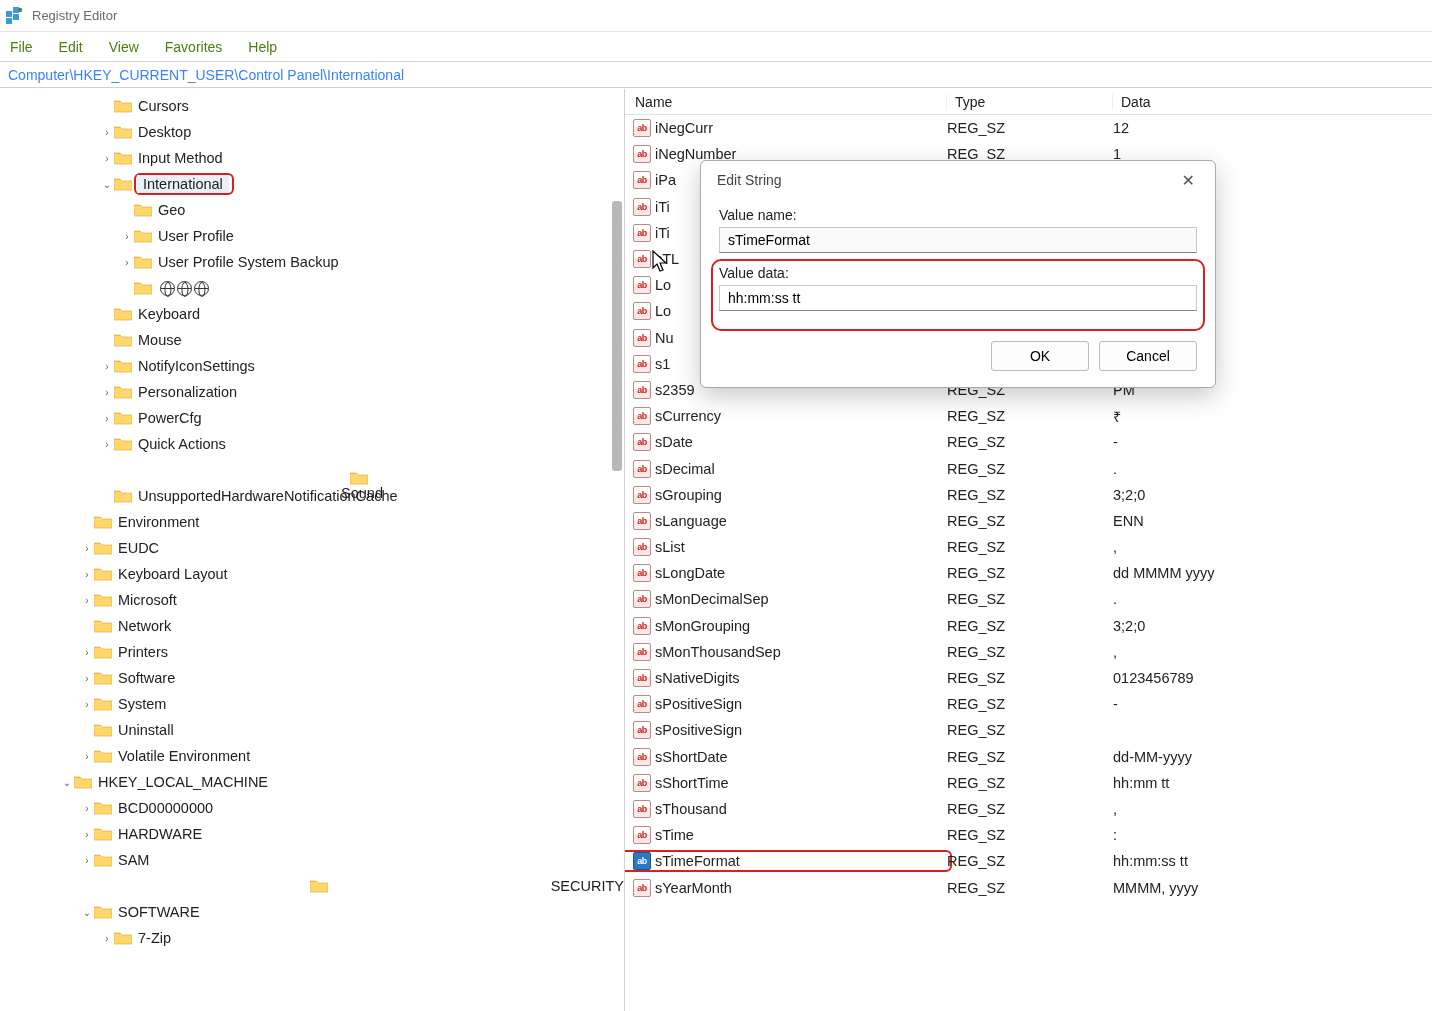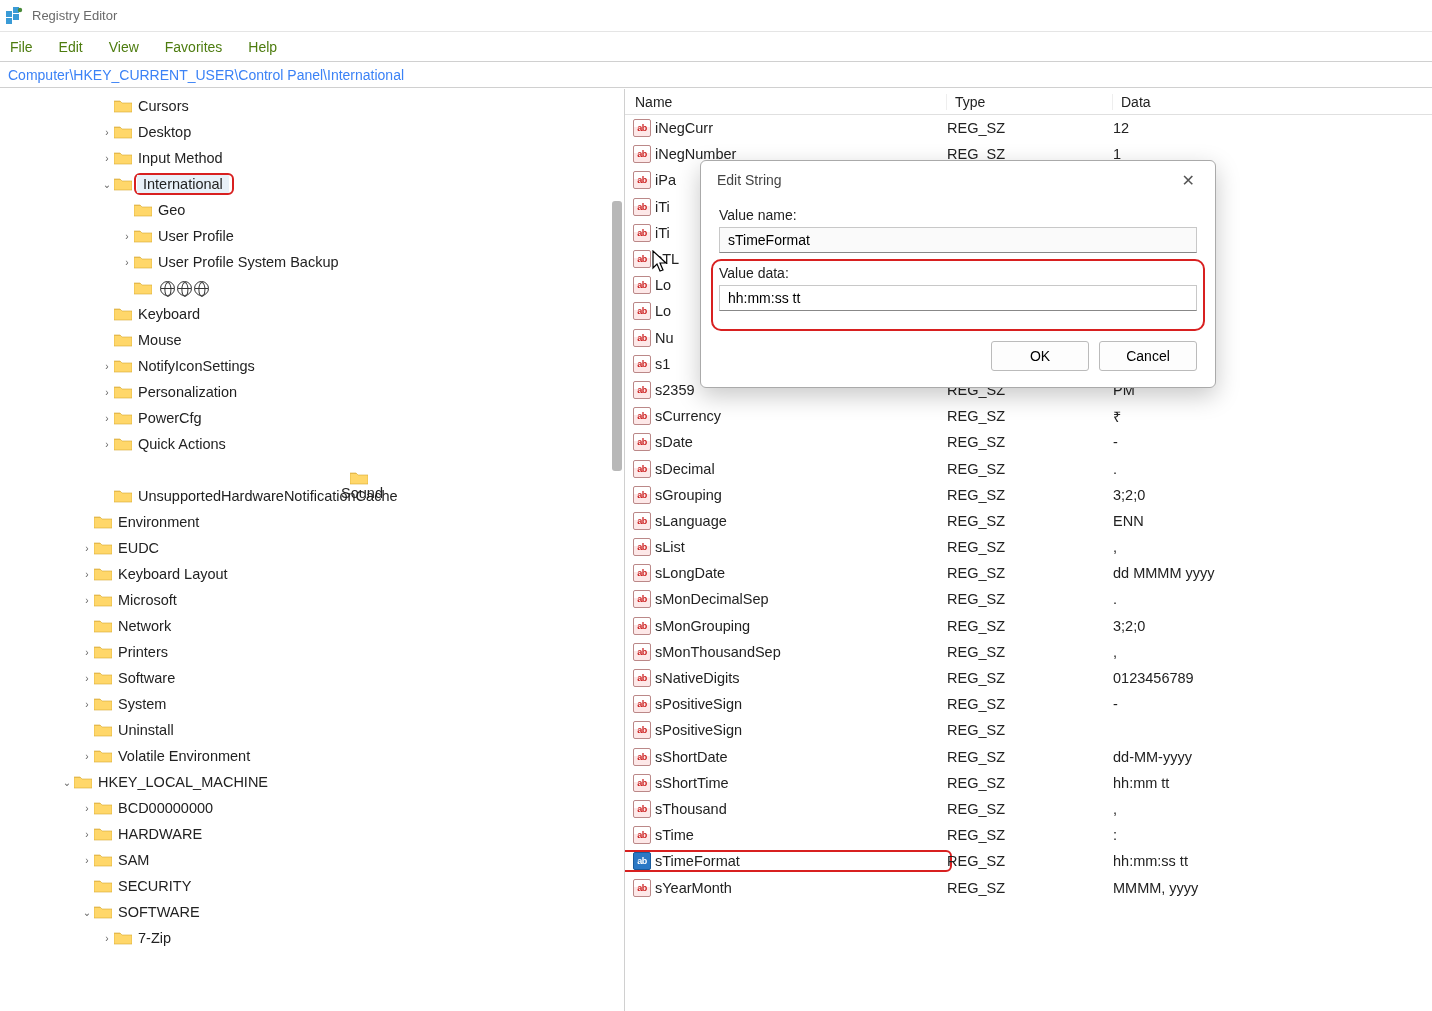--- a/index.html
+++ b/index.html
@@ -326,21 +326,21 @@
           <span>HARDWARE</span>
         </div>
         <div class="tree-node" style="padding-left: 80px;">
           <span class="expander">›</span>
           <svg class="folder-icon" viewBox="0 0 18 14">
             <path d="M0 2 L6 2 L8 4 L18 4 L18 13 L0 13 Z" fill="#ffd76a" stroke="#d6a931" stroke-width="0.6"></path>
             <path d="M0 2 L6 2 L7 3 L0 3 Z" fill="#e6b94a"></path>
           </svg>
           <span>SAM</span>
         </div>
-        <div class="tree-node" style="padding-left: 80px;">
+        <div class="tree-node" style="padding-left: 80px; justify-content: space-between;">
           <span class="expander"></span>
           <svg class="folder-icon" viewBox="0 0 18 14">
             <path d="M0 2 L6 2 L8 4 L18 4 L18 13 L0 13 Z" fill="#ffd76a" stroke="#d6a931" stroke-width="0.6"></path>
             <path d="M0 2 L6 2 L7 3 L0 3 Z" fill="#e6b94a"></path>
           </svg>
           <span>SECURITY</span>
         </div>
         <div class="tree-node" style="padding-left: 80px;">
           <span class="expander">⌄</span>
           <svg class="folder-icon" viewBox="0 0 18 14">

